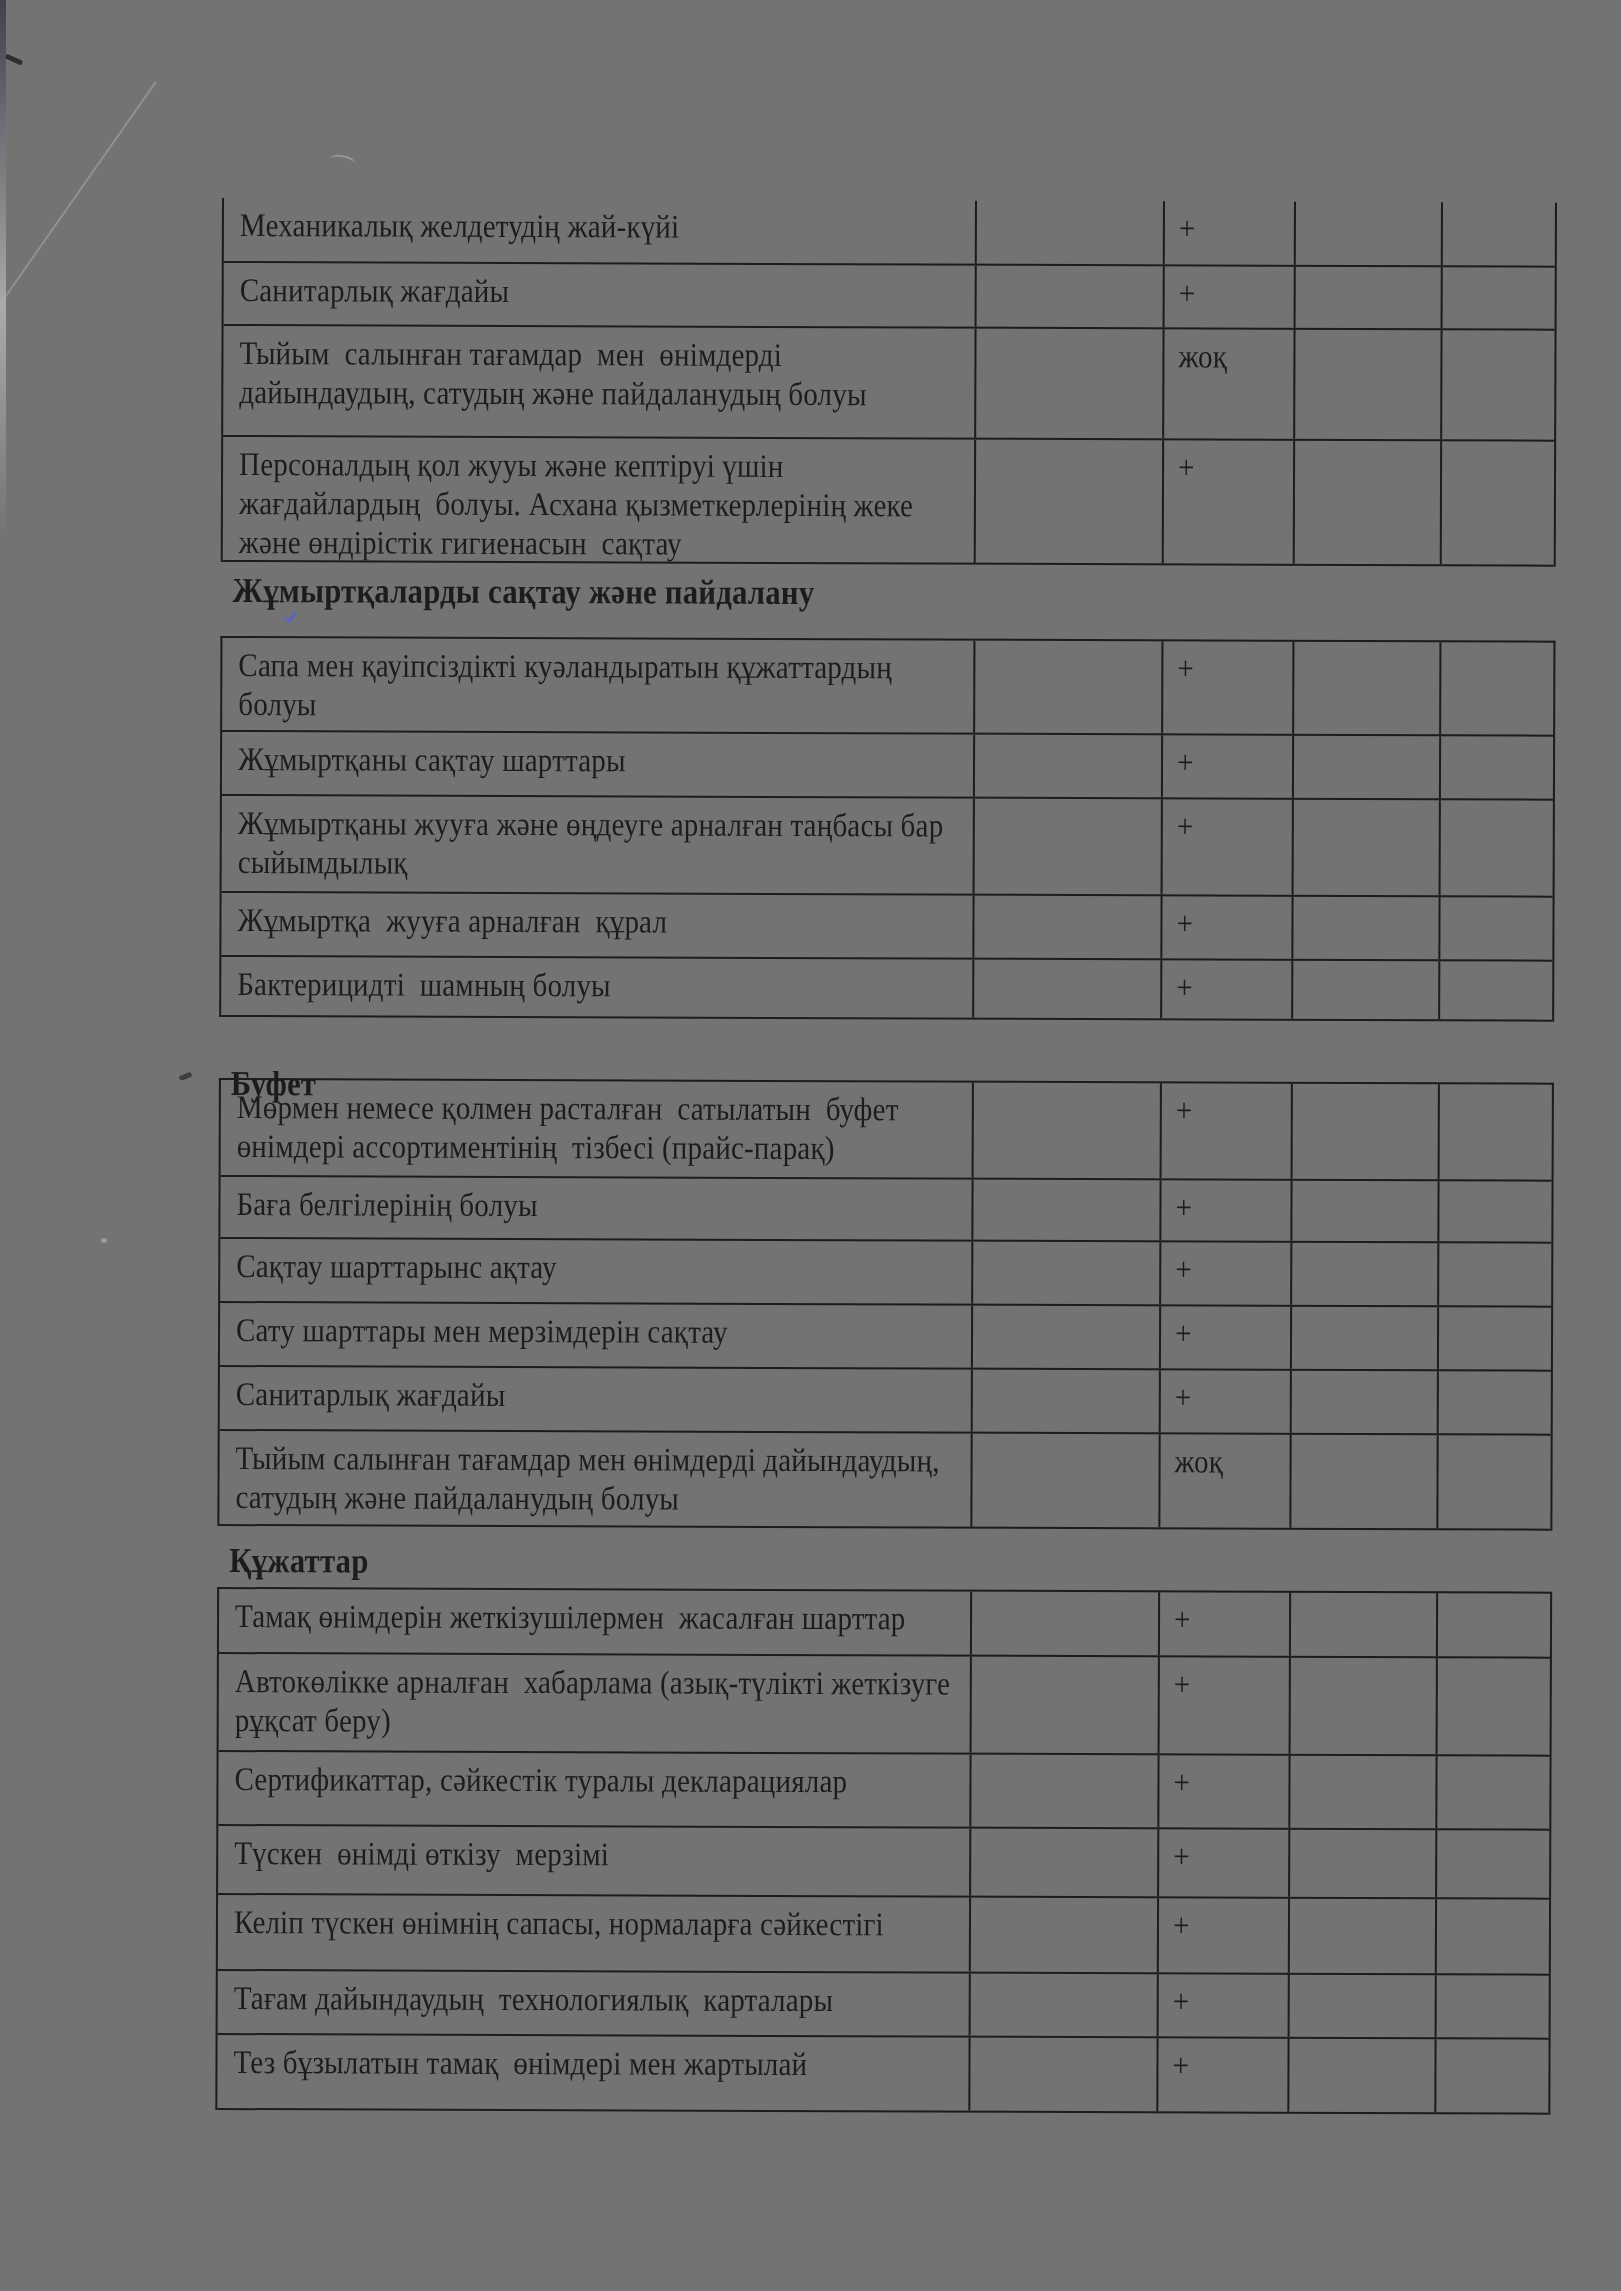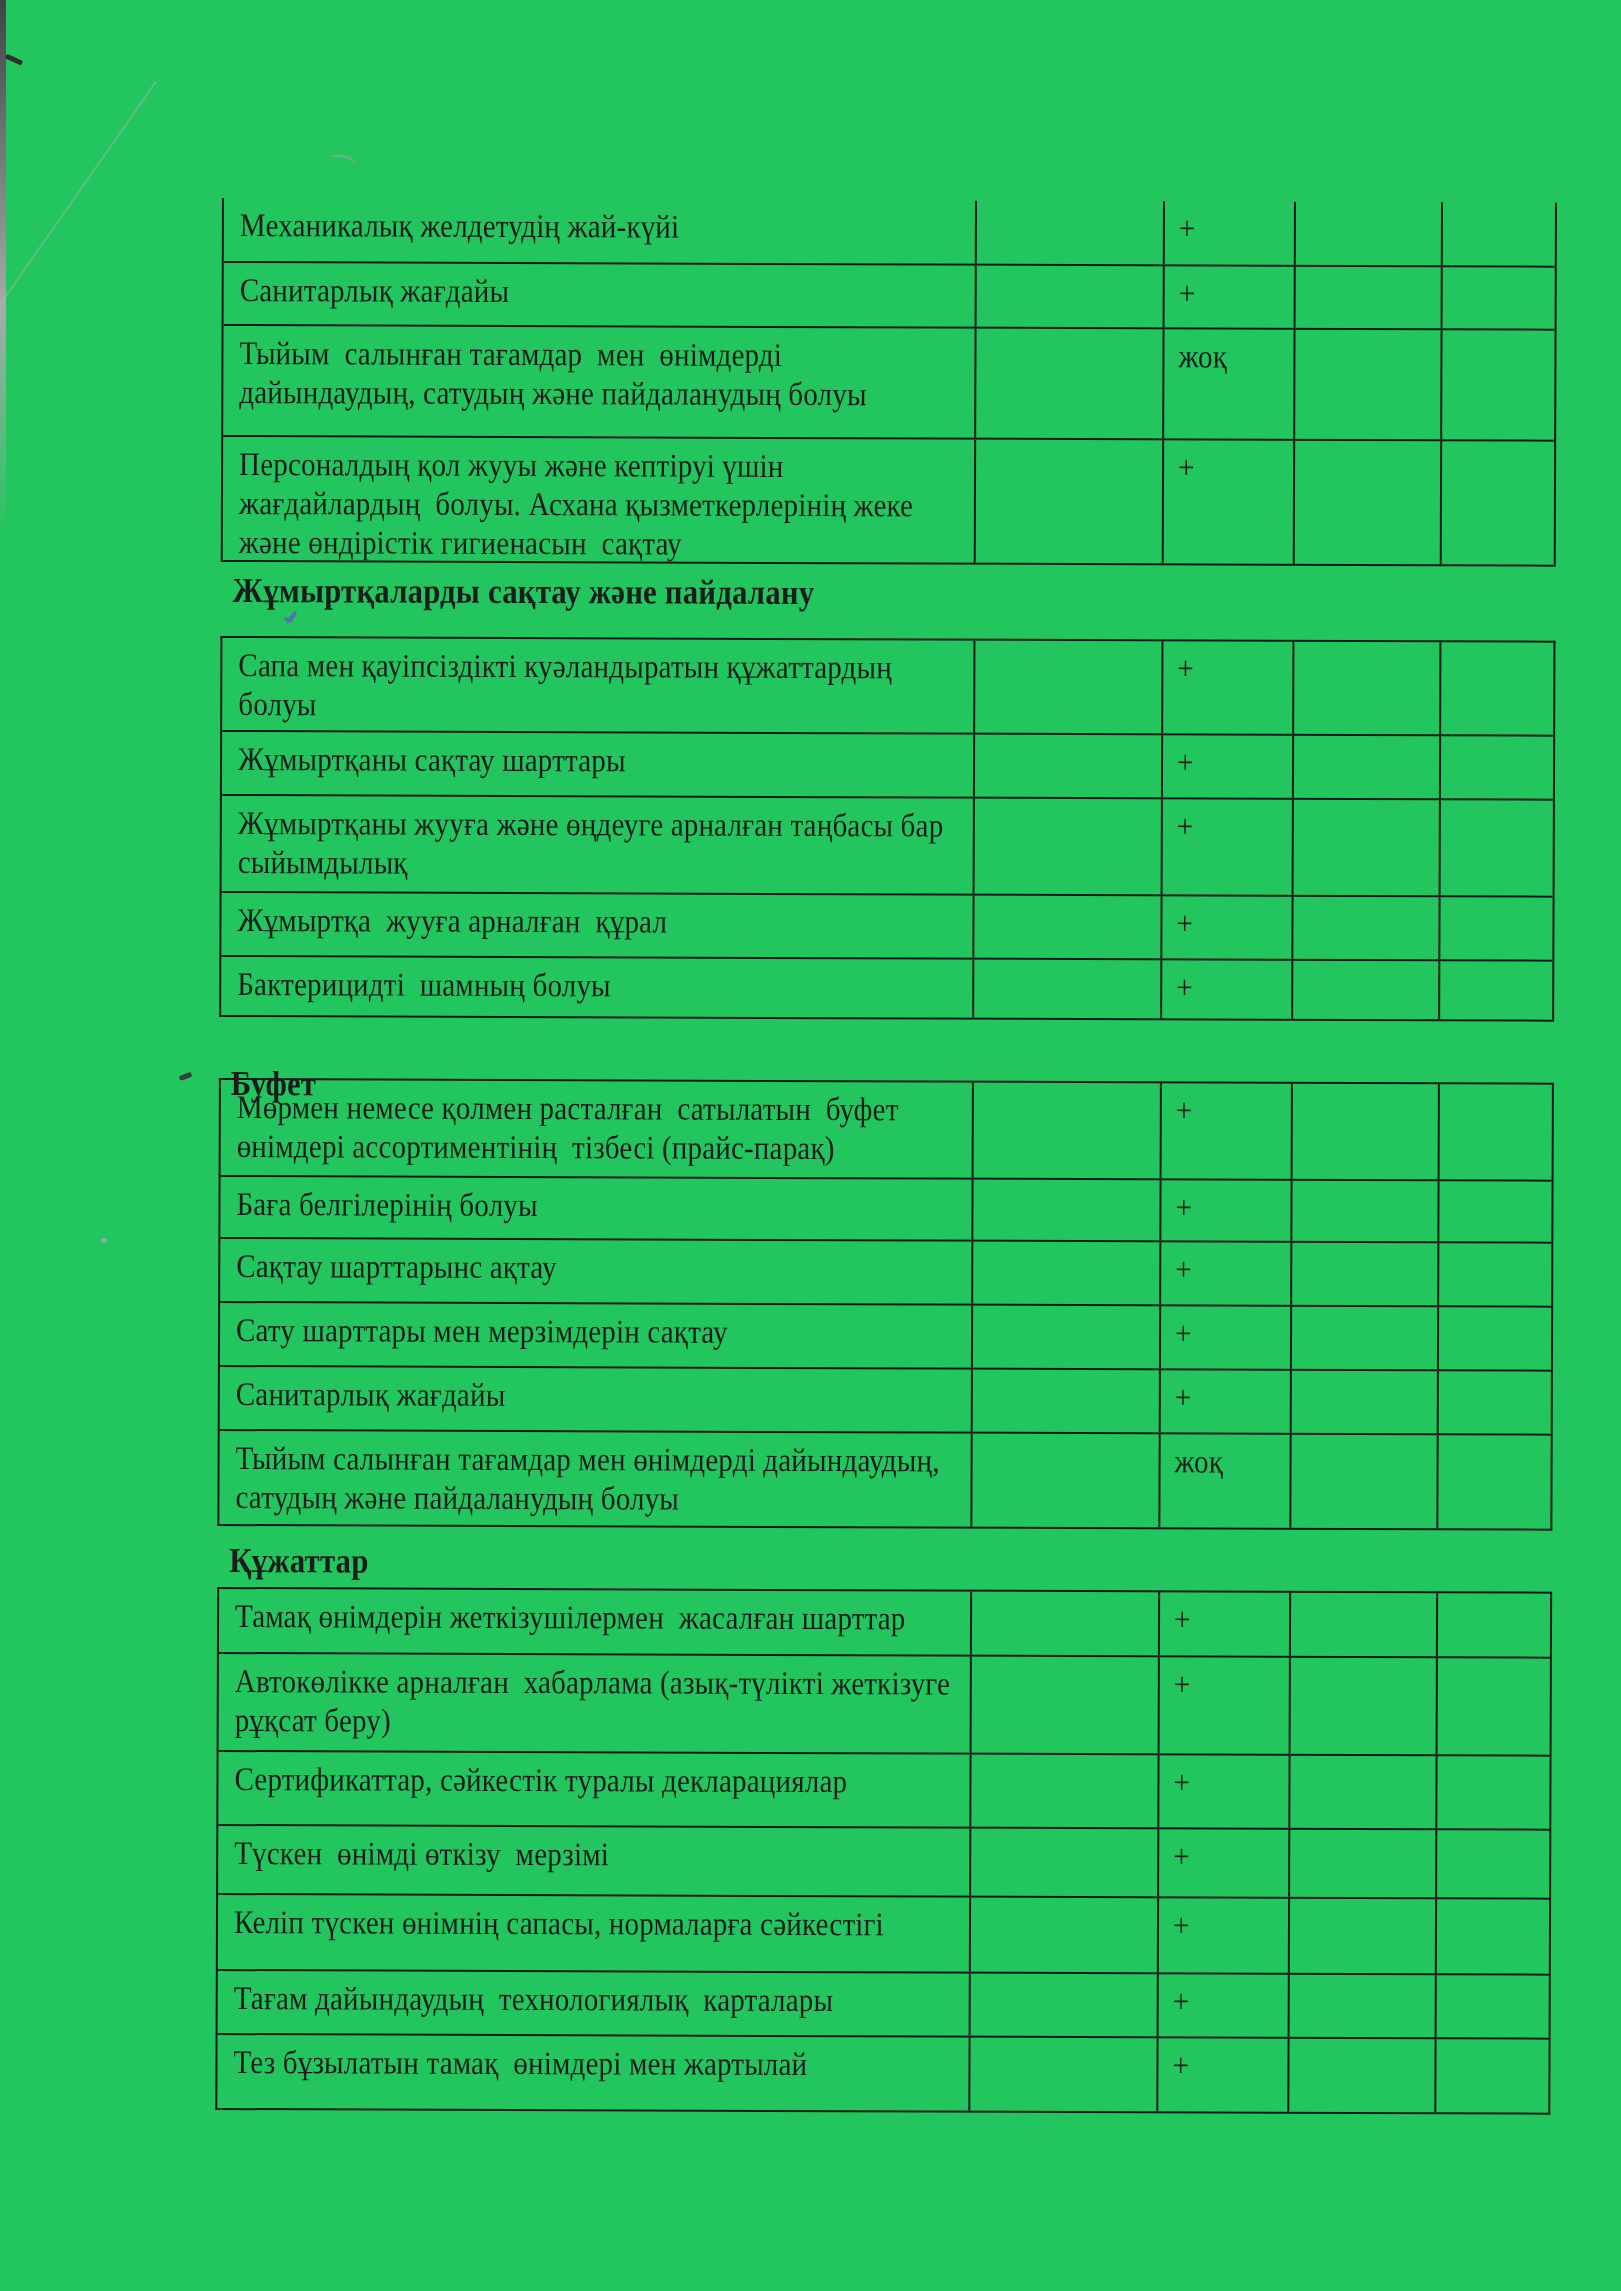--- a/index.html
+++ b/index.html
@@ -1,19 +1,19 @@
 <!DOCTYPE html>
 <html><head>
 <meta charset="utf-8">
 <style>
   html,body{margin:0;padding:0;background:#e8e8e6;}
   #page{
     position:relative;
     width:1621px;height:2292px;
-    background:#22c55e;
+    background:#737373;
     overflow:hidden;
     font-family:"Liberation Serif","DejaVu Serif",serif;
     color:#1c1c1c;
   }
   #sheet{
     position:absolute;inset:0;
     transform:rotate(0.2deg);
     transform-origin:222px 198px;
   }
   .tbl{

